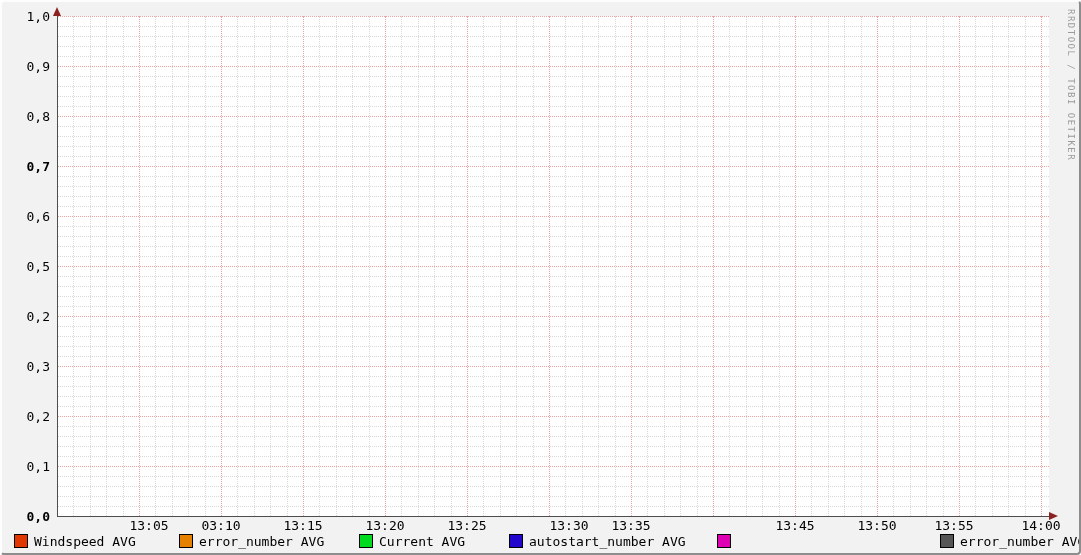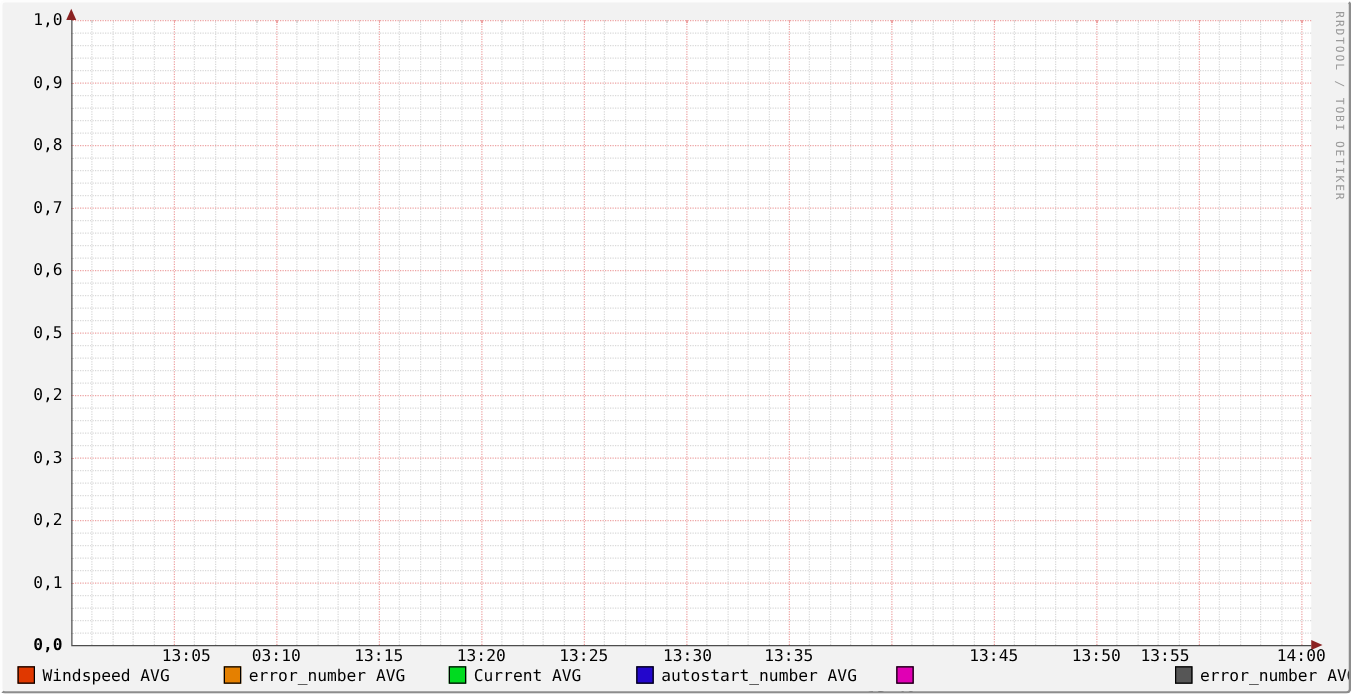--- a/index.html
+++ b/index.html
@@ -168,37 +168,37 @@
   <div class="arrow-up"></div>
   <div class="arrow-right"></div>
   <div id="yLabels">
       <div class="ylab" style="top: 506.5px; font-weight: bold;">0,0</div>
       <div class="ylab" style="top: 456.5px;">0,1</div>
       <div class="ylab" style="top: 406.5px;">0,2</div>
       <div class="ylab" style="top: 356.5px;">0,3</div>
       <div class="ylab" style="top: 306.5px;">0,2</div>
       <div class="ylab" style="top: 256.5px;">0,5</div>
       <div class="ylab" style="top: 206.5px;">0,6</div>
-      <div class="ylab" style="top: 156.5px;">0,7</div>
+      <div class="ylab" style="top: 156.5px; font-weight: bold;">0,7</div>
       <div class="ylab" style="top: 106.5px;">0,8</div>
       <div class="ylab" style="top: 56.5px;">0,9</div>
       <div class="ylab" style="top: 6.5px;">1,0</div>
     </div>
   <div id="xLabels">
       <div class="xlab" style="left: 147px;">13:05</div>
       <div class="xlab" style="left: 219px;">03:10</div>
       <div class="xlab" style="left: 301px;">13:15</div>
       <div class="xlab" style="left: 383px;">13:20</div>
       <div class="xlab" style="left: 465px;">13:25</div>
-      <div class="xlab" style="left: 548px;">13:30</div>
+      <div class="xlab" style="left: 567px;">13:30</div>
       <div class="xlab" style="left: 629px;">13:35</div>
       <div class="xlab" style="left: 711px; margin-top: 33px;">13:40</div>
       <div class="xlab" style="left: 793px;">13:45</div>
       <div class="xlab" style="left: 875px;">13:50</div>
-      <div class="xlab" style="left: 930px; text-align: right;">13:55</div>
+      <div class="xlab" style="left: 952px; text-align: right;">13:55</div>
       <div class="xlab" style="left: 1039px;">14:00</div>
     </div>
   <div id="legend">
       <div class="legend-item" style="left: 12px;"><span class="swatch" style="background: rgb(224, 56, 0);"></span><span>Windspeed AVG</span></div>
       <div class="legend-item" style="left: 177px;"><span class="swatch" style="background: rgb(229, 128, 0);"></span><span>error_number AVG</span></div>
       <div class="legend-item" style="left: 357px;"><span class="swatch" style="background: rgb(0, 219, 32);"></span><span>Current AVG</span></div>
       <div class="legend-item" style="left: 507px;"><span class="swatch" style="background: rgb(35, 6, 204);"></span><span>autostart_number AVG</span></div>
       <div class="legend-item" style="left: 715px;"><span class="swatch" style="background: rgb(224, 0, 180);"></span></div>
       <div class="legend-item" style="left: 938px;"><span class="swatch" style="background: rgb(86, 86, 86);"></span><span>error_number AVG</span></div>
     </div>

